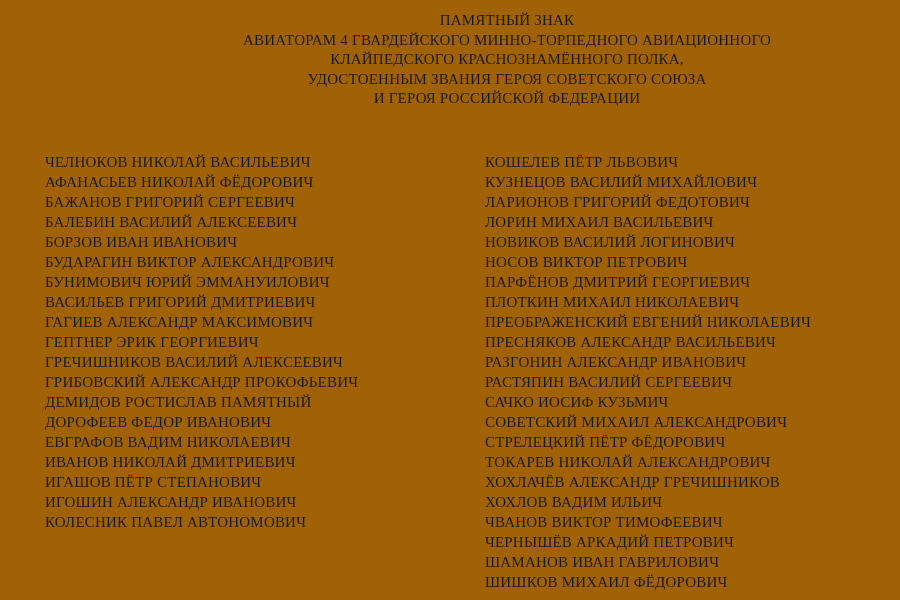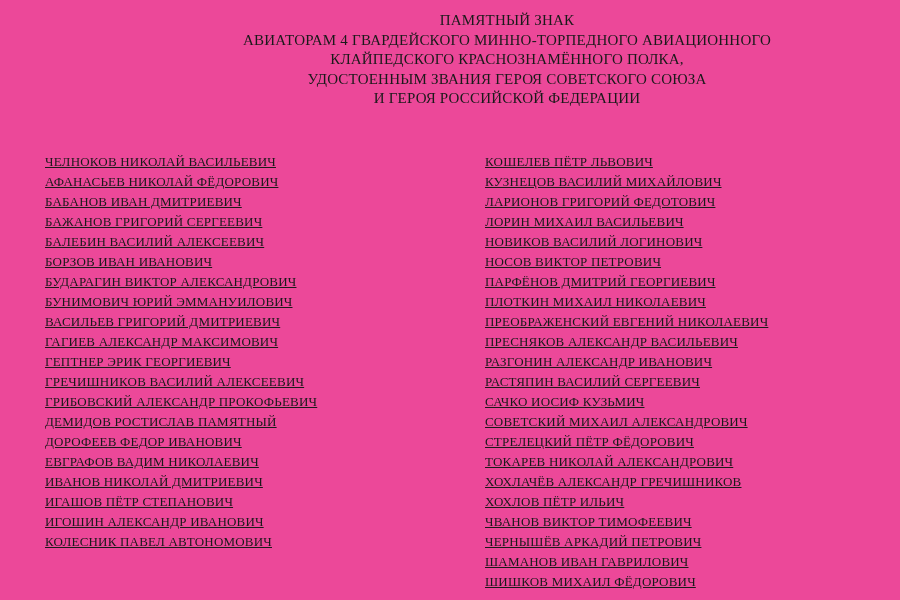--- a/index.html
+++ b/index.html
@@ -4,21 +4,21 @@
 <style>
   html, body {
     margin: 0;
     padding: 0;
     background: #ffffff;
   }
   .page {
     position: relative;
     width: 900px;
     height: 600px;
-    background: #ec4899;
+    background: #a16207;
     overflow: hidden;
     font-family: "Liberation Serif", "DejaVu Serif", serif;
     color: #1a1a1a;
   }
   .title-block {
     position: absolute;
     top: 11px;
     left: 0;
     right: 0;
     padding-left: 114px; 
@@ -27,25 +27,24 @@
     line-height: 19.5px;
     letter-spacing: 0.2px;
     white-space: nowrap;
   }
   .title-line {
     height: 19.5px;
   }
   .names-column {
     position: absolute;
     top: 152px;
-    font-size: 13px;
+    font-size: 15px;
     line-height: 20px;
     letter-spacing: 0.2px;
     white-space: nowrap;
-    text-decoration: underline;
   }
   .names-column.left  { left: 45px; }
   .names-column.right { left: 485px; }
   .name-row {
     height: 20px;
   }
 </style>
 </head>
 <body>
 
@@ -53,21 +52,20 @@
   <div class="title-block">
       <div class="title-line">ПАМЯТНЫЙ ЗНАК</div>
       <div class="title-line">АВИАТОРАМ 4 ГВАРДЕЙСКОГО МИННО-ТОРПЕДНОГО АВИАЦИОННОГО</div>
       <div class="title-line">КЛАЙПЕДСКОГО КРАСНОЗНАМЁННОГО ПОЛКА,</div>
       <div class="title-line">УДОСТОЕННЫМ ЗВАНИЯ ГЕРОЯ СОВЕТСКОГО СОЮЗА</div>
       <div class="title-line">И ГЕРОЯ РОССИЙСКОЙ ФЕДЕРАЦИИ</div>
     </div>
   <div class="names-column left">
       <div class="name-row">ЧЕЛНОКОВ НИКОЛАЙ ВАСИЛЬЕВИЧ</div>
       <div class="name-row">АФАНАСЬЕВ НИКОЛАЙ ФЁДОРОВИЧ</div>
-      <div class="name-row">БАБАНОВ ИВАН ДМИТРИЕВИЧ</div>
       <div class="name-row">БАЖАНОВ ГРИГОРИЙ СЕРГЕЕВИЧ</div>
       <div class="name-row">БАЛЕБИН ВАСИЛИЙ АЛЕКСЕЕВИЧ</div>
       <div class="name-row">БОРЗОВ ИВАН ИВАНОВИЧ</div>
       <div class="name-row">БУДАРАГИН ВИКТОР АЛЕКСАНДРОВИЧ</div>
       <div class="name-row">БУНИМОВИЧ ЮРИЙ ЭММАНУИЛОВИЧ</div>
       <div class="name-row">ВАСИЛЬЕВ ГРИГОРИЙ ДМИТРИЕВИЧ</div>
       <div class="name-row">ГАГИЕВ АЛЕКСАНДР МАКСИМОВИЧ</div>
       <div class="name-row">ГЕПТНЕР ЭРИК ГЕОРГИЕВИЧ</div>
       <div class="name-row">ГРЕЧИШНИКОВ ВАСИЛИЙ АЛЕКСЕЕВИЧ</div>
       <div class="name-row">ГРИБОВСКИЙ АЛЕКСАНДР ПРОКОФЬЕВИЧ</div>
@@ -90,19 +88,19 @@
       <div class="name-row">ПЛОТКИН МИХАИЛ НИКОЛАЕВИЧ</div>
       <div class="name-row">ПРЕОБРАЖЕНСКИЙ ЕВГЕНИЙ НИКОЛАЕВИЧ</div>
       <div class="name-row">ПРЕСНЯКОВ АЛЕКСАНДР ВАСИЛЬЕВИЧ</div>
       <div class="name-row">РАЗГОНИН АЛЕКСАНДР ИВАНОВИЧ</div>
       <div class="name-row">РАСТЯПИН ВАСИЛИЙ СЕРГЕЕВИЧ</div>
       <div class="name-row">САЧКО ИОСИФ КУЗЬМИЧ</div>
       <div class="name-row">СОВЕТСКИЙ МИХАИЛ АЛЕКСАНДРОВИЧ</div>
       <div class="name-row">СТРЕЛЕЦКИЙ ПЁТР ФЁДОРОВИЧ</div>
       <div class="name-row">ТОКАРЕВ НИКОЛАЙ АЛЕКСАНДРОВИЧ</div>
       <div class="name-row">ХОХЛАЧЁВ АЛЕКСАНДР ГРЕЧИШНИКОВ</div>
-      <div class="name-row">ХОХЛОВ ПЁТР ИЛЬИЧ</div>
+      <div class="name-row">ХОХЛОВ ВАДИМ ИЛЬИЧ</div>
       <div class="name-row">ЧВАНОВ ВИКТОР ТИМОФЕЕВИЧ</div>
       <div class="name-row">ЧЕРНЫШЁВ АРКАДИЙ ПЕТРОВИЧ</div>
       <div class="name-row">ШАМАНОВ ИВАН ГАВРИЛОВИЧ</div>
       <div class="name-row">ШИШКОВ МИХАИЛ ФЁДОРОВИЧ</div>
     </div>
 </div>
 
 </body></html>

